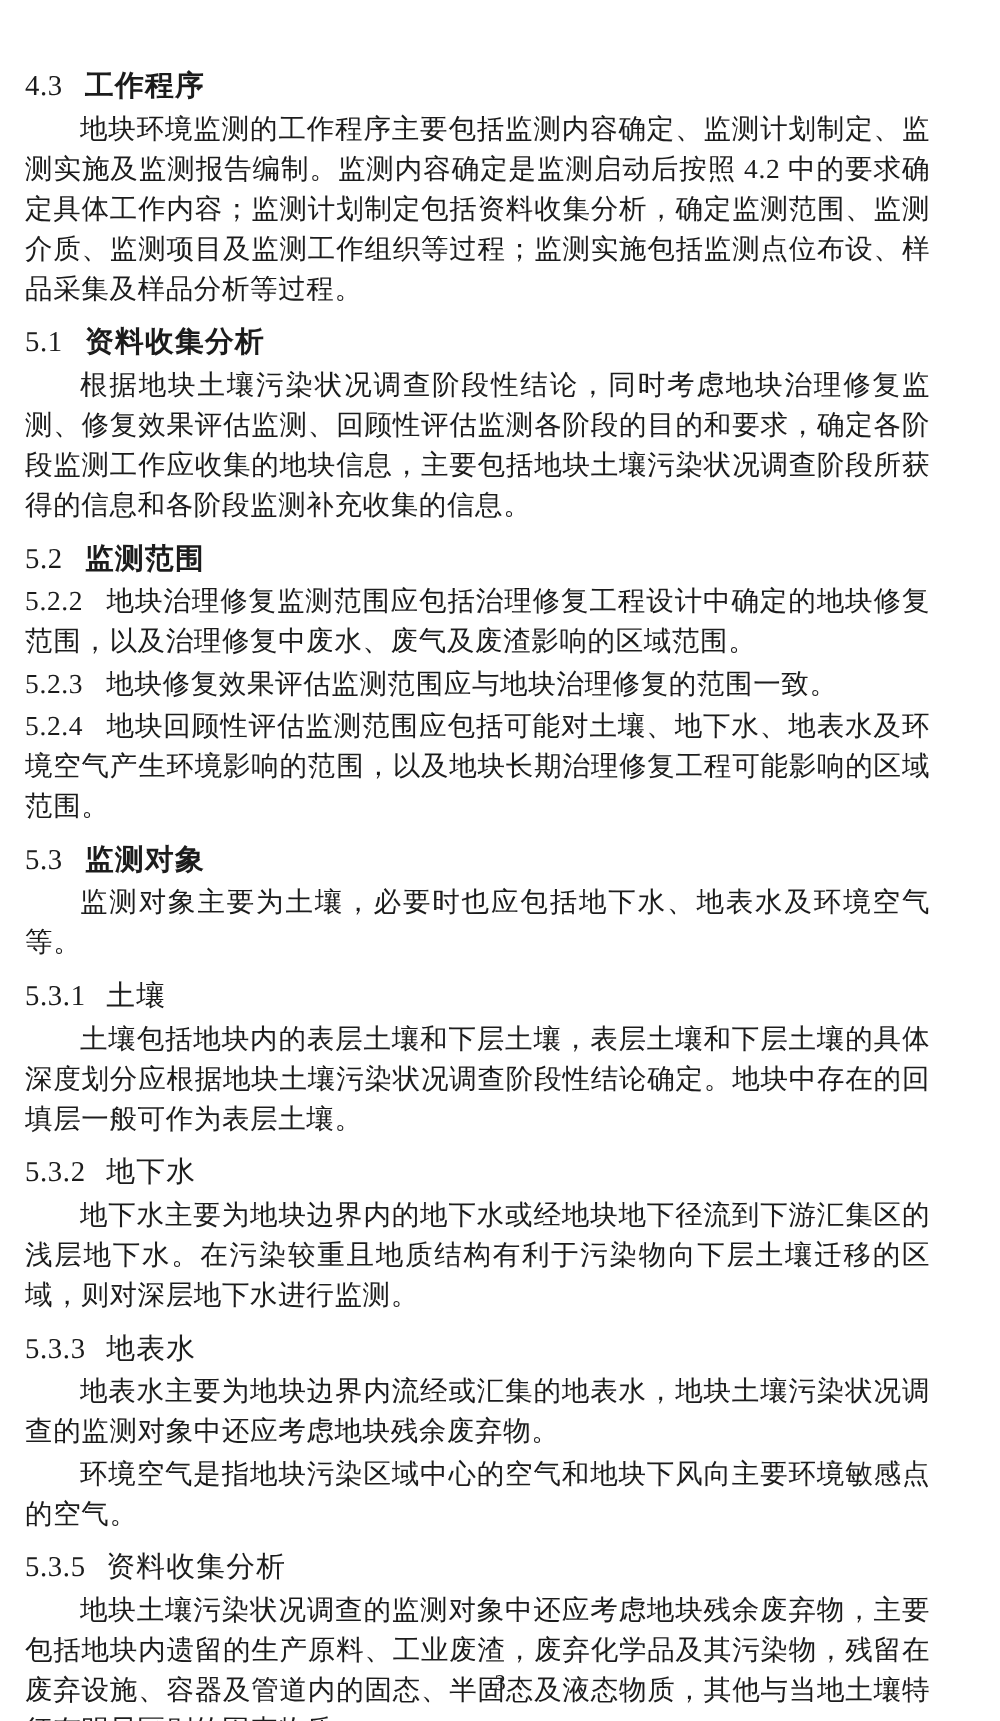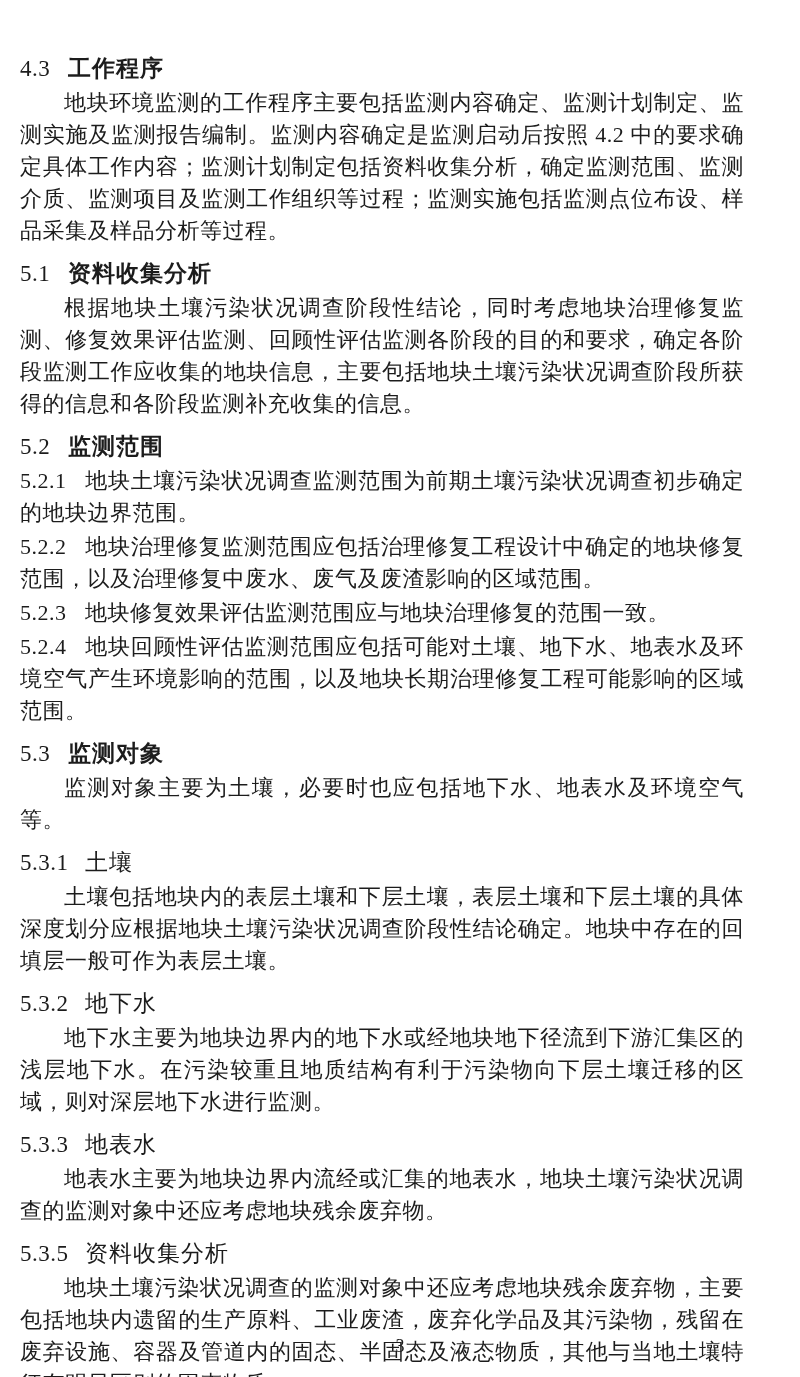--- a/index.html
+++ b/index.html
@@ -74,29 +74,29 @@
 </head>
 <body>
 
 <main class="page">
   <div class="content" id="content">
       <h2 class="h2"><span class="num">4.3</span><span class="ttl">工作程序</span></h2>
       <p class="para indent">地块环境监测的工作程序主要包括监测内容确定、监测计划制定、监测实施及监测报告编制。监测内容确定是监测启动后按照 4.2 中的要求确定具体工作内容；监测计划制定包括资料收集分析，确定监测范围、监测介质、监测项目及监测工作组织等过程；监测实施包括监测点位布设、样品采集及样品分析等过程。</p>
       <h2 class="h2"><span class="num">5.1</span><span class="ttl">资料收集分析</span></h2>
       <p class="para indent">根据地块土壤污染状况调查阶段性结论，同时考虑地块治理修复监测、修复效果评估监测、回顾性评估监测各阶段的目的和要求，确定各阶段监测工作应收集的地块信息，主要包括地块土壤污染状况调查阶段所获得的信息和各阶段监测补充收集的信息。</p>
       <h2 class="h2"><span class="num">5.2</span><span class="ttl">监测范围</span></h2>
-      <p class="para clause"><span class="cnum">5.2.1</span><span>地块土壤污染状况调查监测范围为前期土壤污染状况调查初步确定的地块边界范围。</span></p>
       <p class="para clause"><span class="cnum">5.2.2</span><span>地块治理修复监测范围应包括治理修复工程设计中确定的地块修复范围，以及治理修复中废水、废气及废渣影响的区域范围。</span></p>
       <p class="para clause"><span class="cnum">5.2.3</span><span>地块修复效果评估监测范围应与地块治理修复的范围一致。</span></p>
       <p class="para clause"><span class="cnum">5.2.4</span><span>地块回顾性评估监测范围应包括可能对土壤、地下水、地表水及环境空气产生环境影响的范围，以及地块长期治理修复工程可能影响的区域范围。</span></p>
       <h2 class="h2"><span class="num">5.3</span><span class="ttl">监测对象</span></h2>
       <p class="para indent">监测对象主要为土壤，必要时也应包括地下水、地表水及环境空气等。</p>
       <h2 class="h3"><span class="num">5.3.1</span><span class="ttl">土壤</span></h2>
       <p class="para indent">土壤包括地块内的表层土壤和下层土壤，表层土壤和下层土壤的具体深度划分应根据地块土壤污染状况调查阶段性结论确定。地块中存在的回填层一般可作为表层土壤。</p>
       <h2 class="h3"><span class="num">5.3.2</span><span class="ttl">地下水</span></h2>
       <p class="para indent">地下水主要为地块边界内的地下水或经地块地下径流到下游汇集区的浅层地下水。在污染较重且地质结构有利于污染物向下层土壤迁移的区域，则对深层地下水进行监测。</p>
       <h2 class="h3"><span class="num">5.3.3</span><span class="ttl">地表水</span></h2>
       <p class="para indent">地表水主要为地块边界内流经或汇集的地表水，地块土壤污染状况调查的监测对象中还应考虑地块残余废弃物。</p>
+      <p class="para indent">环境空气是指地块污染区域中心的空气和地块下风向主要环境敏感点的空气。</p>
       <h2 class="h3"><span class="num">5.3.5</span><span class="ttl">资料收集分析</span></h2>
       <p class="para indent">地块土壤污染状况调查的监测对象中还应考虑地块残余废弃物，主要包括地块内遗留的生产原料、工业废渣，废弃化学品及其污染物，残留在废弃设施、容器及管道内的固态、半固态及液态物质，其他与当地土壤特征有明显区别的固态物质。</p>
     </div>
   <div class="page-number">3</div>
 </main>
 
 </body></html>

